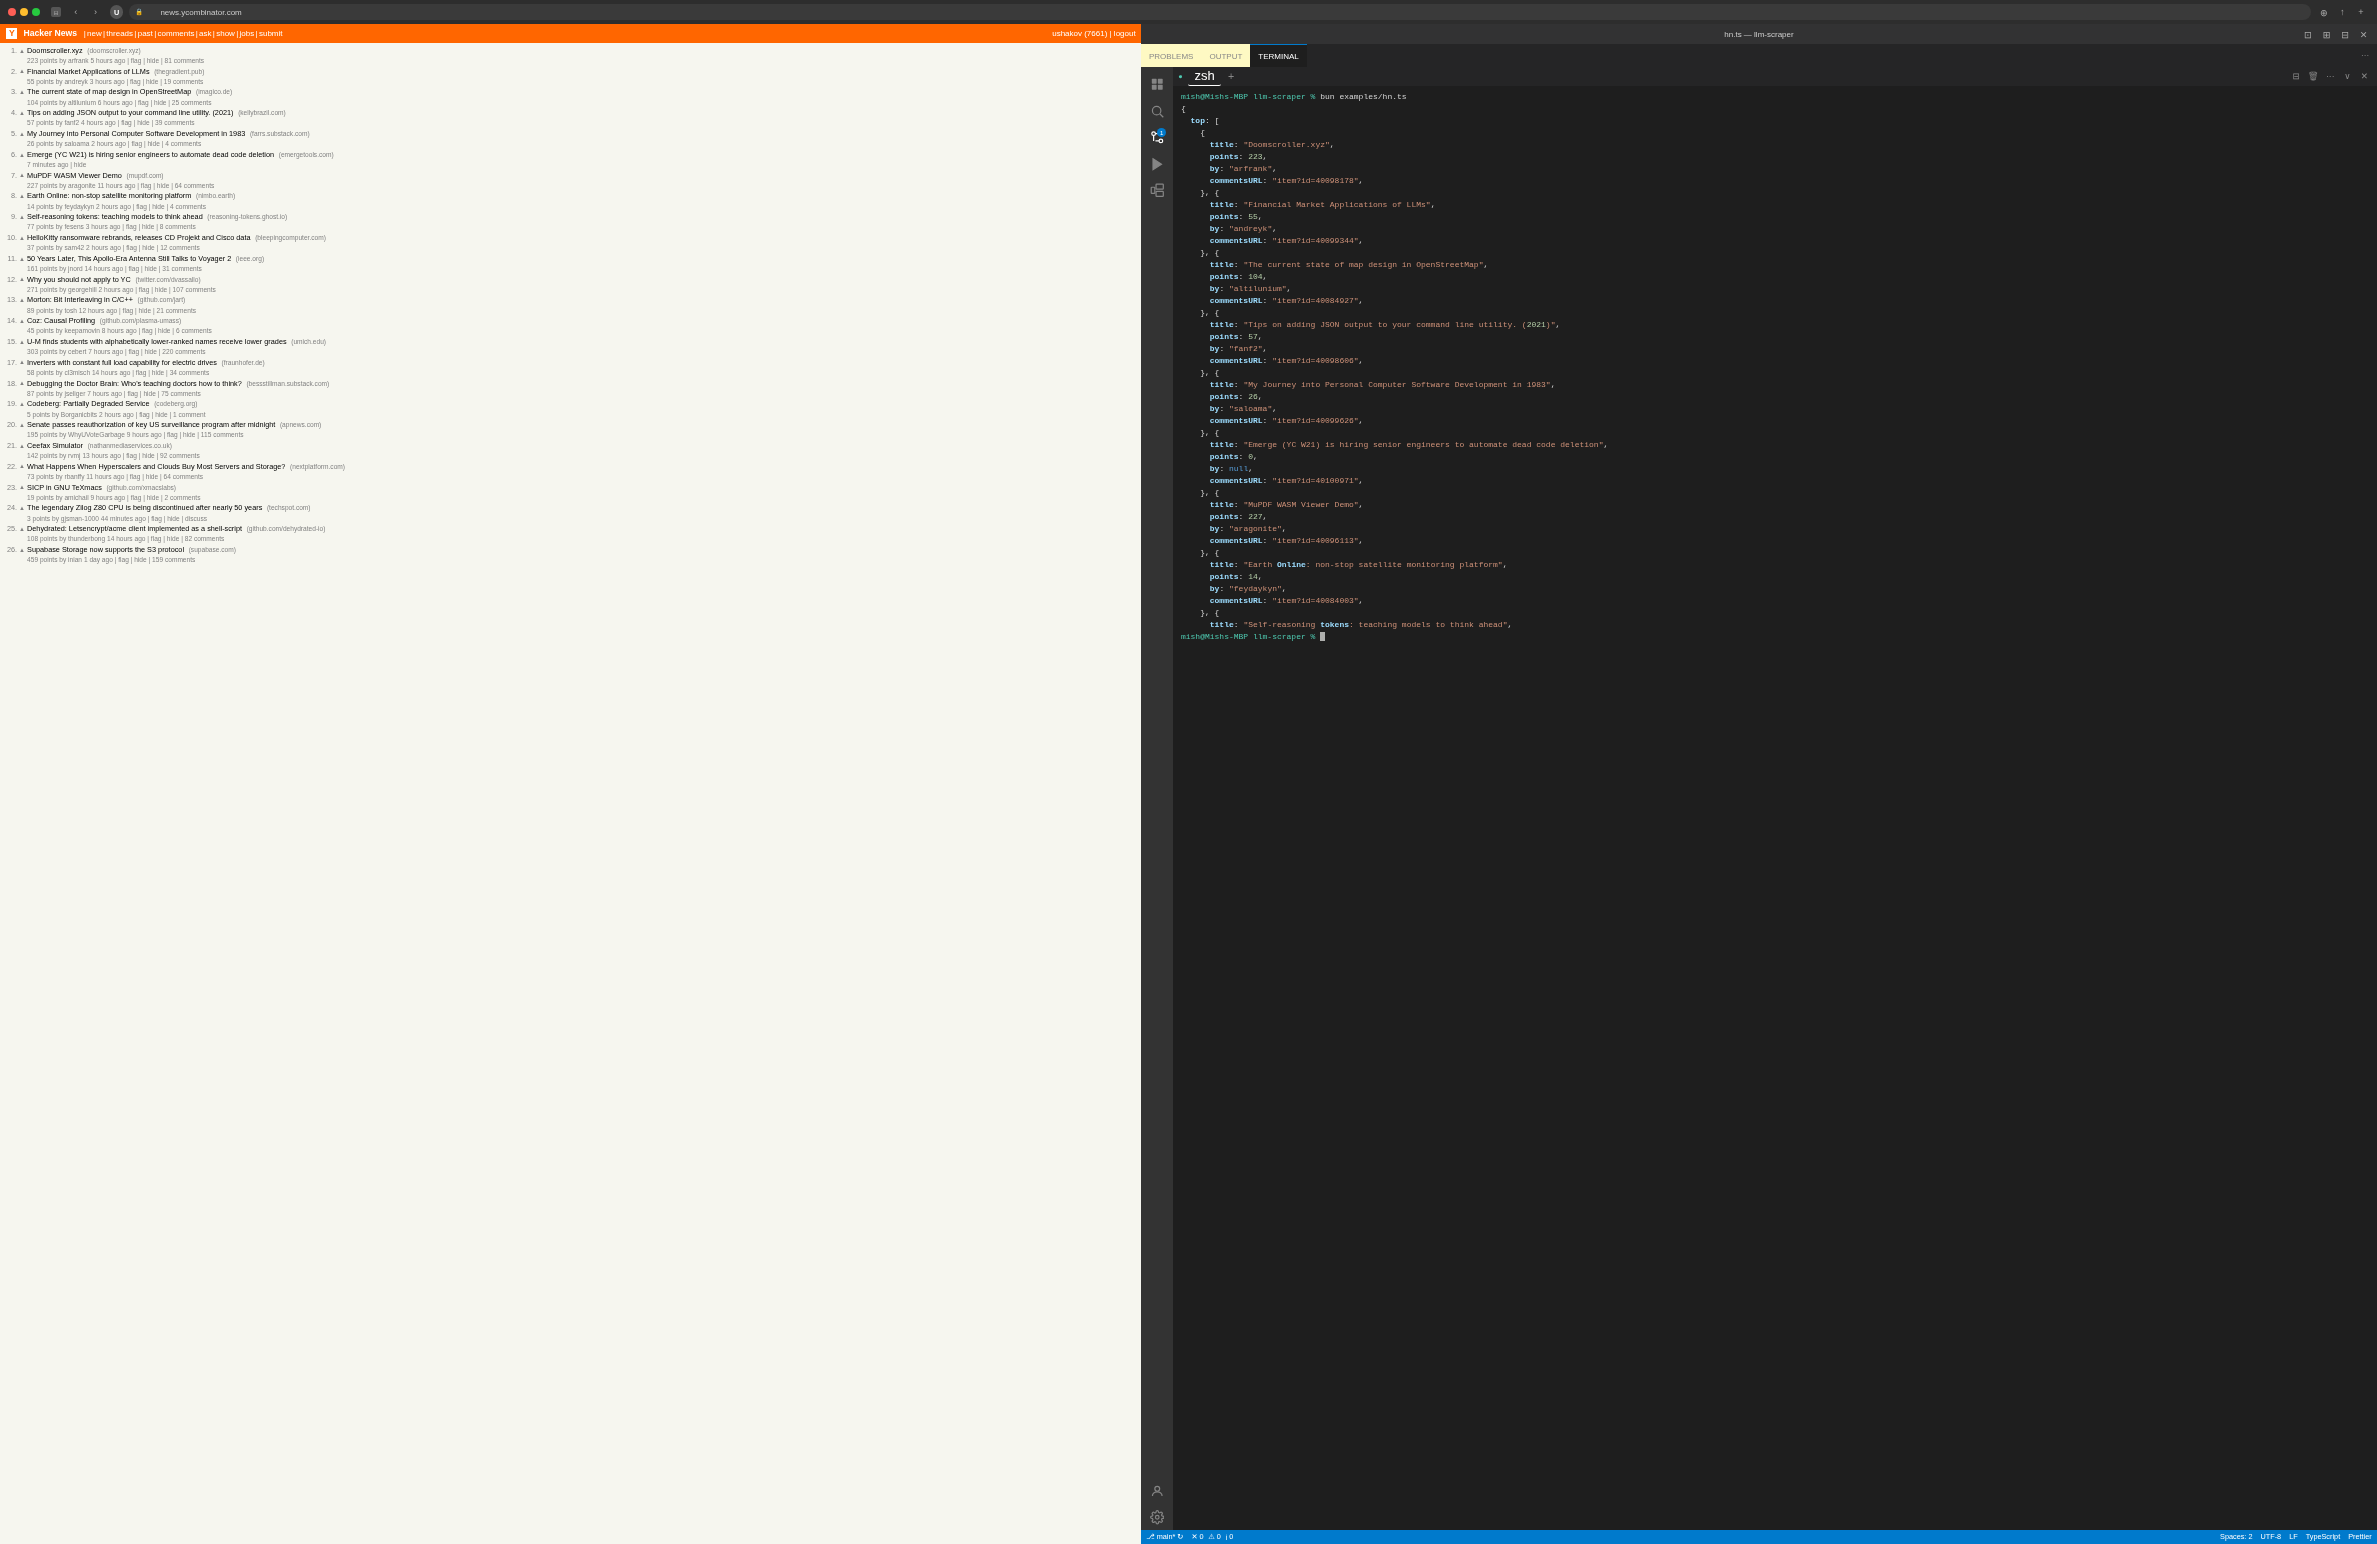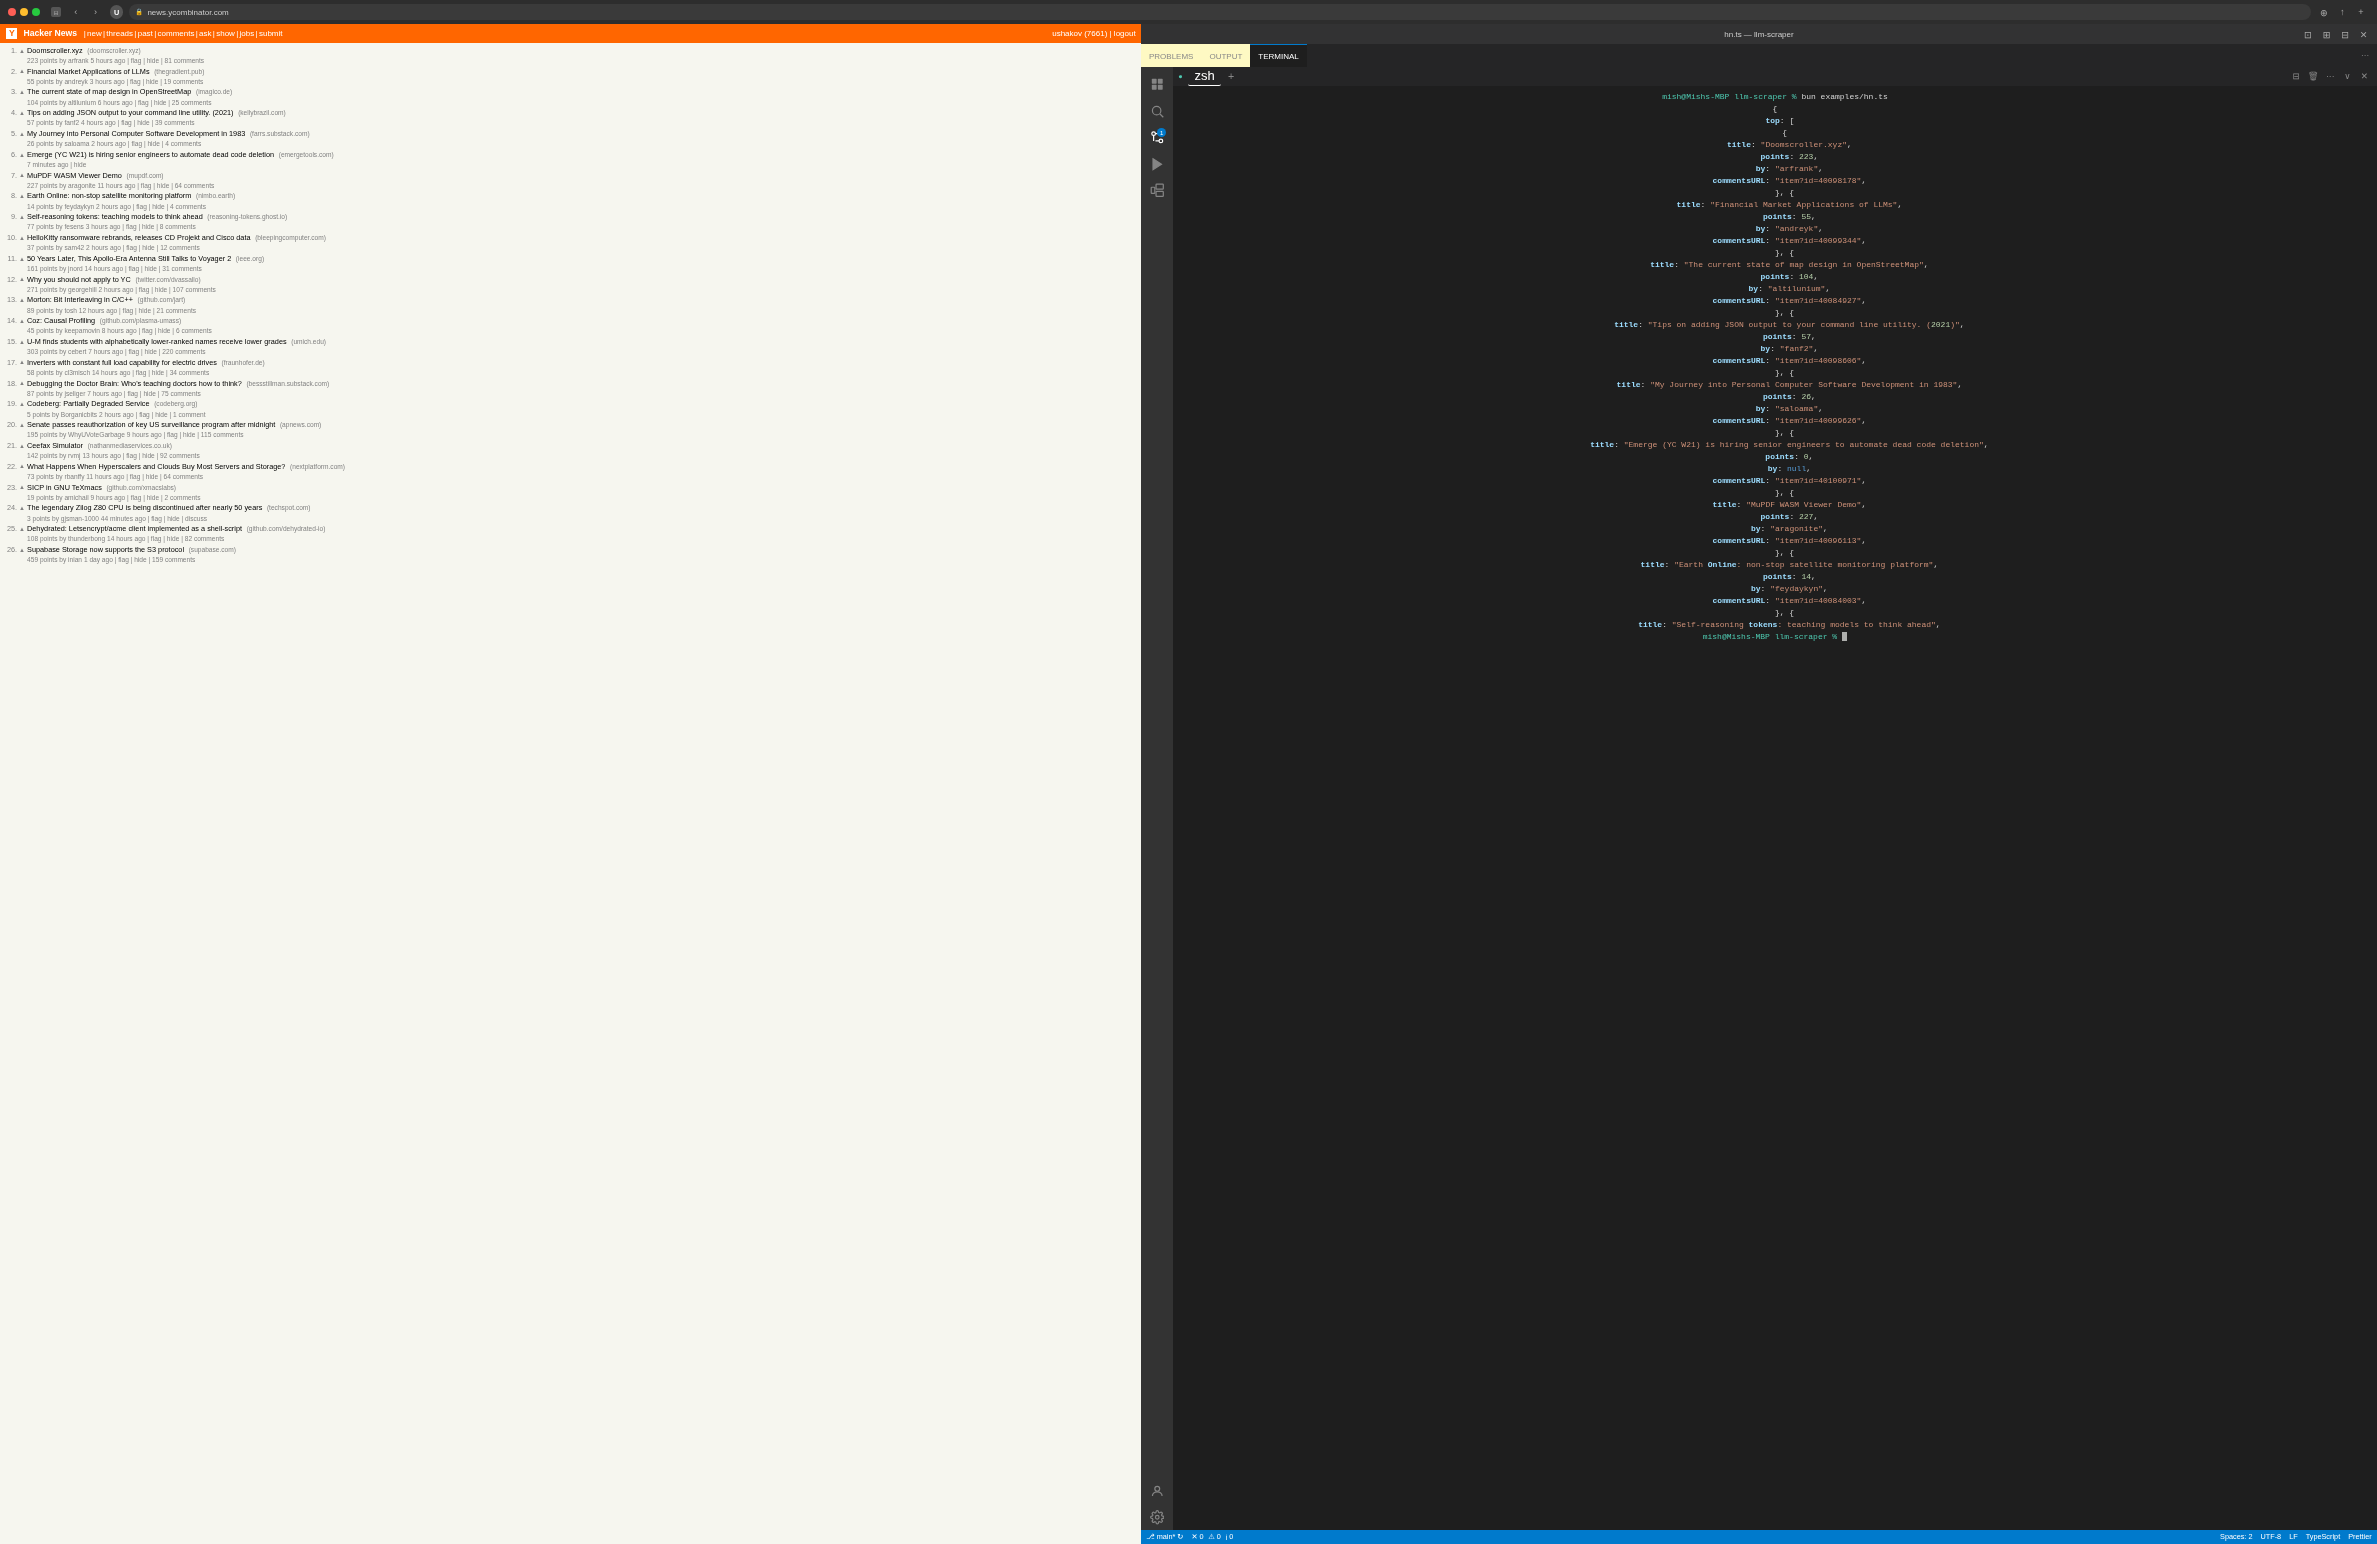--- a/index.html
+++ b/index.html
@@ -31,21 +31,21 @@
     .nav-btn {
       width: 18.5px; height: 14.5px; background: transparent; border: none; color: #aaa;
       font-size: 9.2px; cursor: pointer; border-radius: 2.6px; display: flex; align-items: center; justify-content: center;
     }
     .extensions-icon {
       width: 13.2px; height: 13.2px; background: #555; border-radius: 50%;
       display: flex; align-items: center; justify-content: center; color: white; font-size: 6.6px;
     }
     .address-bar {
       flex: 1; height: 16px; background: #3a3a3a; border-radius: 8px;
-      display: flex; align-items: center; padding: 0 6.6px; gap: 4px;
+      display: flex; align-items: center; padding: 0 6.6px; gap: 17px;
       color: #ccc; font-size: 8px;
     }
     .address-bar .lock-icon { color: #aaa; font-size: 6.6px; }
     .browser-actions { display: flex; gap: 2.6px; }
     .browser-action-btn {
       width: 16px; height: 16px; background: transparent; border: none; color: #aaa;
       font-size: 9.2px; cursor: pointer; display: flex; align-items: center; justify-content: center;
     }
 
     
@@ -241,21 +241,21 @@
       color: #d4d4d4;
       overflow-y: auto;
       background: #1e1e1e;
     }
     .t-prompt { color: #4ec9b0; }
     .t-command { color: #d4d4d4; }
     .t-key { color: #9cdcfe; font-weight: bold; }
     .t-string { color: #ce9178; }
     .t-number { color: #b5cea8; }
     .t-null { color: #569cd6; }
-    .t-line { white-space: pre; text-align: center; }
+    .t-line { white-space: pre; }
 
     .vscode-status-bar {
       background: #007acc;
       height: 14.5px;
       display: flex;
       align-items: center;
       padding: 0 5.3px;
       gap: 8px;
       flex-shrink: 0;
     }

